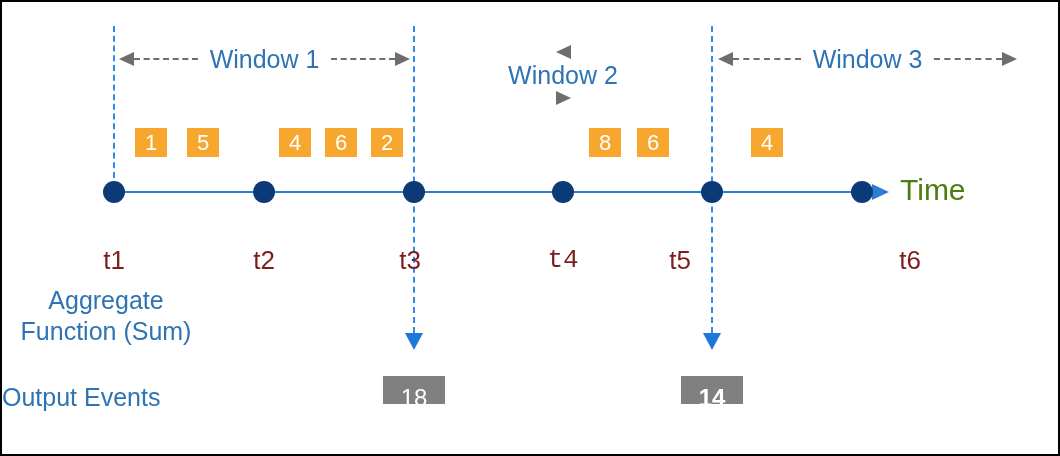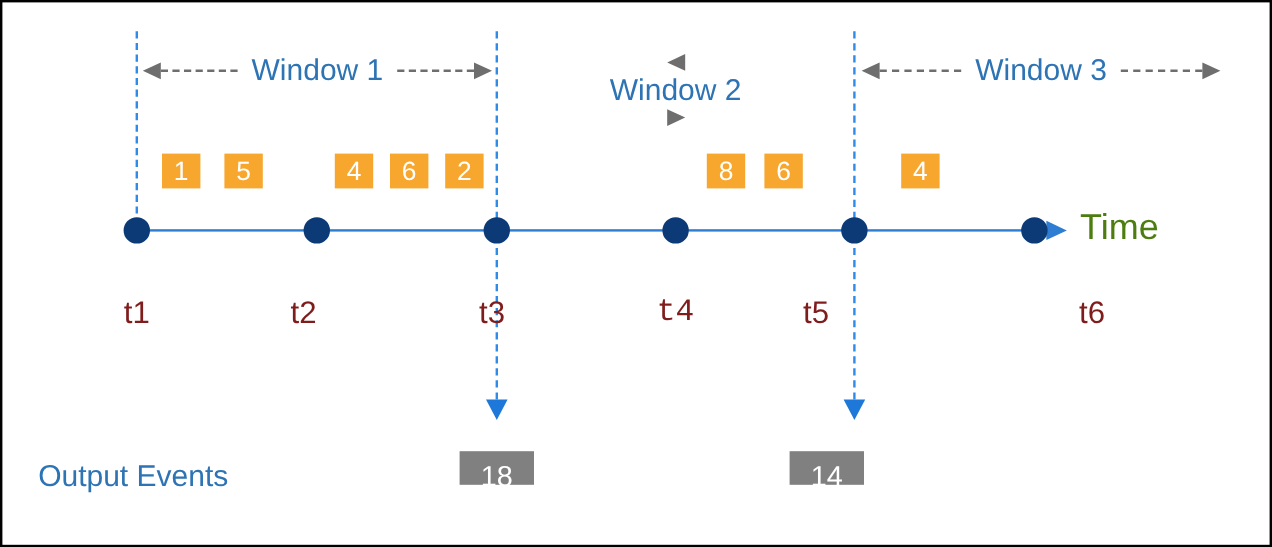--- a/index.html
+++ b/index.html
@@ -138,21 +138,20 @@
     font-weight: 300;
     line-height: 31px;
     color: #2e74b5;
     z-index: 2;
   }
   .output-events-label {
     position: absolute;
     left: 0;
     top: 381px;
     width: 218px;
-    text-align: center;
     font-size: 25px;
     font-weight: 300;
     color: #2e74b5;
     z-index: 2;
   }
   
   .output-box {
     position: absolute;
     top: 374px;
     width: 62px;
@@ -211,27 +210,31 @@
   <div class="time-label">Time</div>
 
   <div class="dot" style="left:101px;"></div>
   <div class="dot" style="left:251px;"></div>
   <div class="dot" style="left:401px;"></div>
   <div class="dot" style="left:550px;"></div>
   <div class="dot" style="left:699px;"></div>
   <div class="dot" style="left:849px;"></div>
 
   <div class="tick-label" style="left:82px;">t1</div>
-  <div class="tick-label" style="left:221px;">t2</div>
+  <div class="tick-label" style="left:232px;">t2</div>
   <div class="tick-label" style="left:378px;">t3</div>
   <div class="tick-label" style="left:531px;font-family:Liberation Mono, monospace;">t4</div>
   <div class="tick-label" style="left:648px;">t5</div>
   <div class="tick-label" style="left:878px;">t6</div>
 
   <div class="down-arrowhead" style="left:403px;"></div>
   <div class="down-arrowhead" style="left:701px;"></div>
 
+  <div class="aggregate-label">
+    <div>Aggregate</div>
+    <div>Function (Sum)</div>
+  </div>
   <div class="output-events-label">Output Events</div>
 
   <div class="output-box" style="left:381px;">18</div>
-  <div class="output-box" style="left:656px;">14</div>
+  <div class="output-box" style="left:679px;font-weight:bold;">14</div>
 
 </div>
 
 </body></html>

